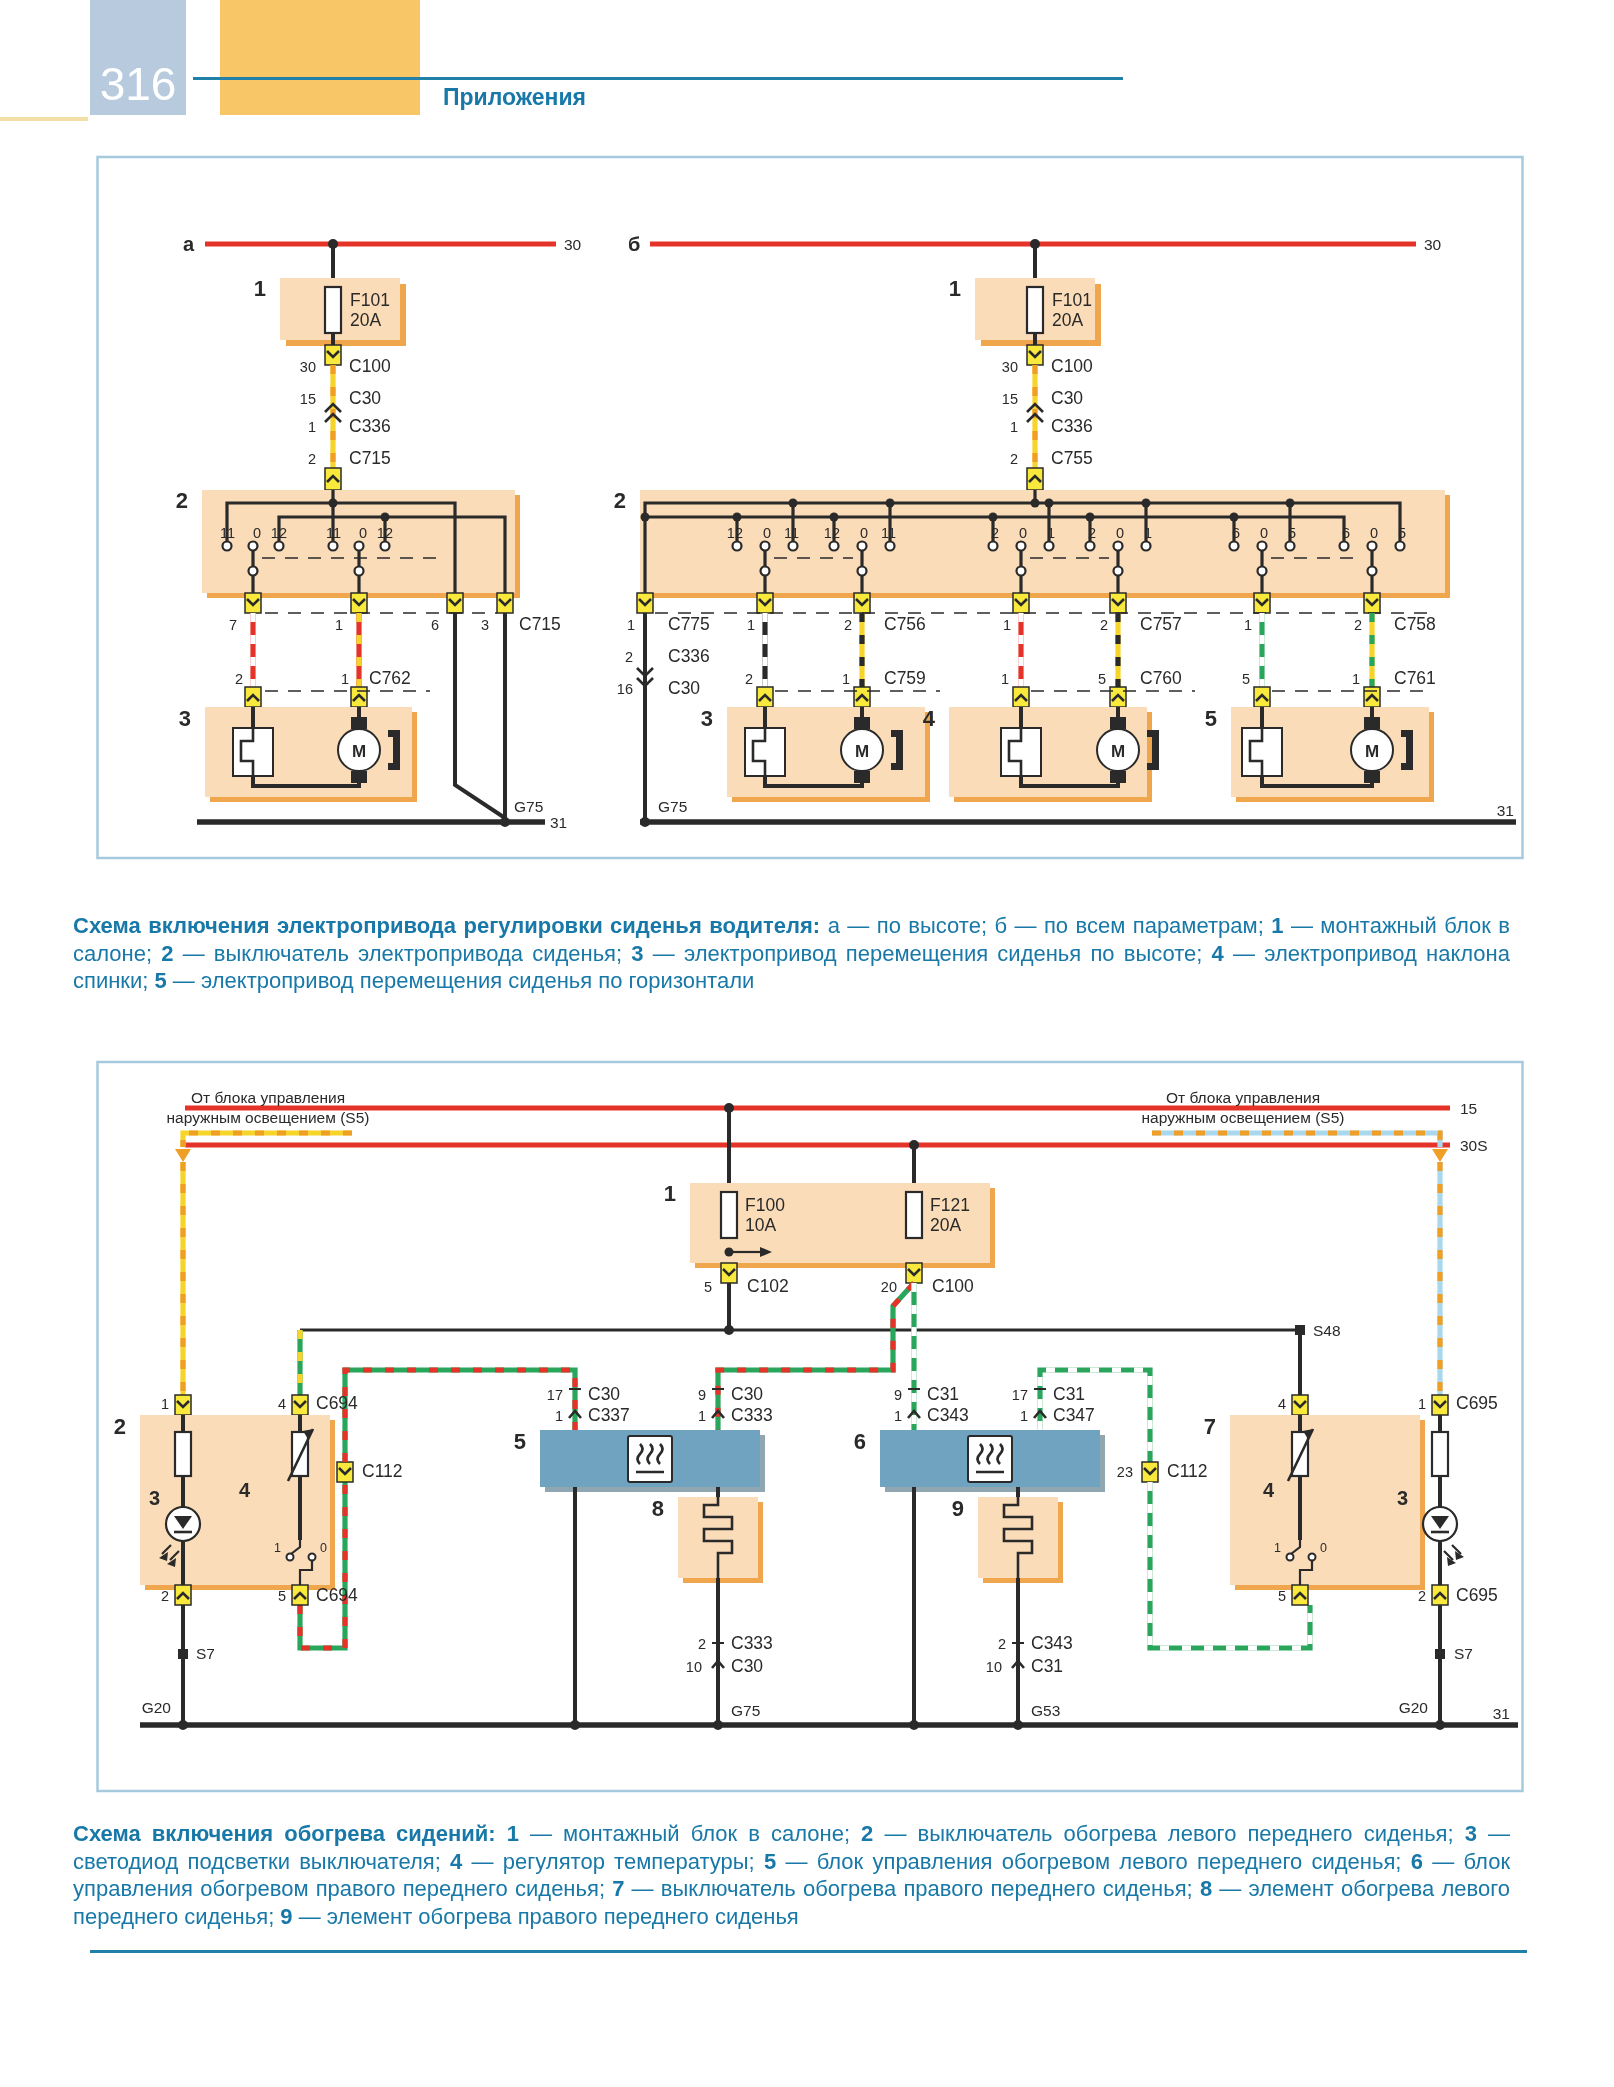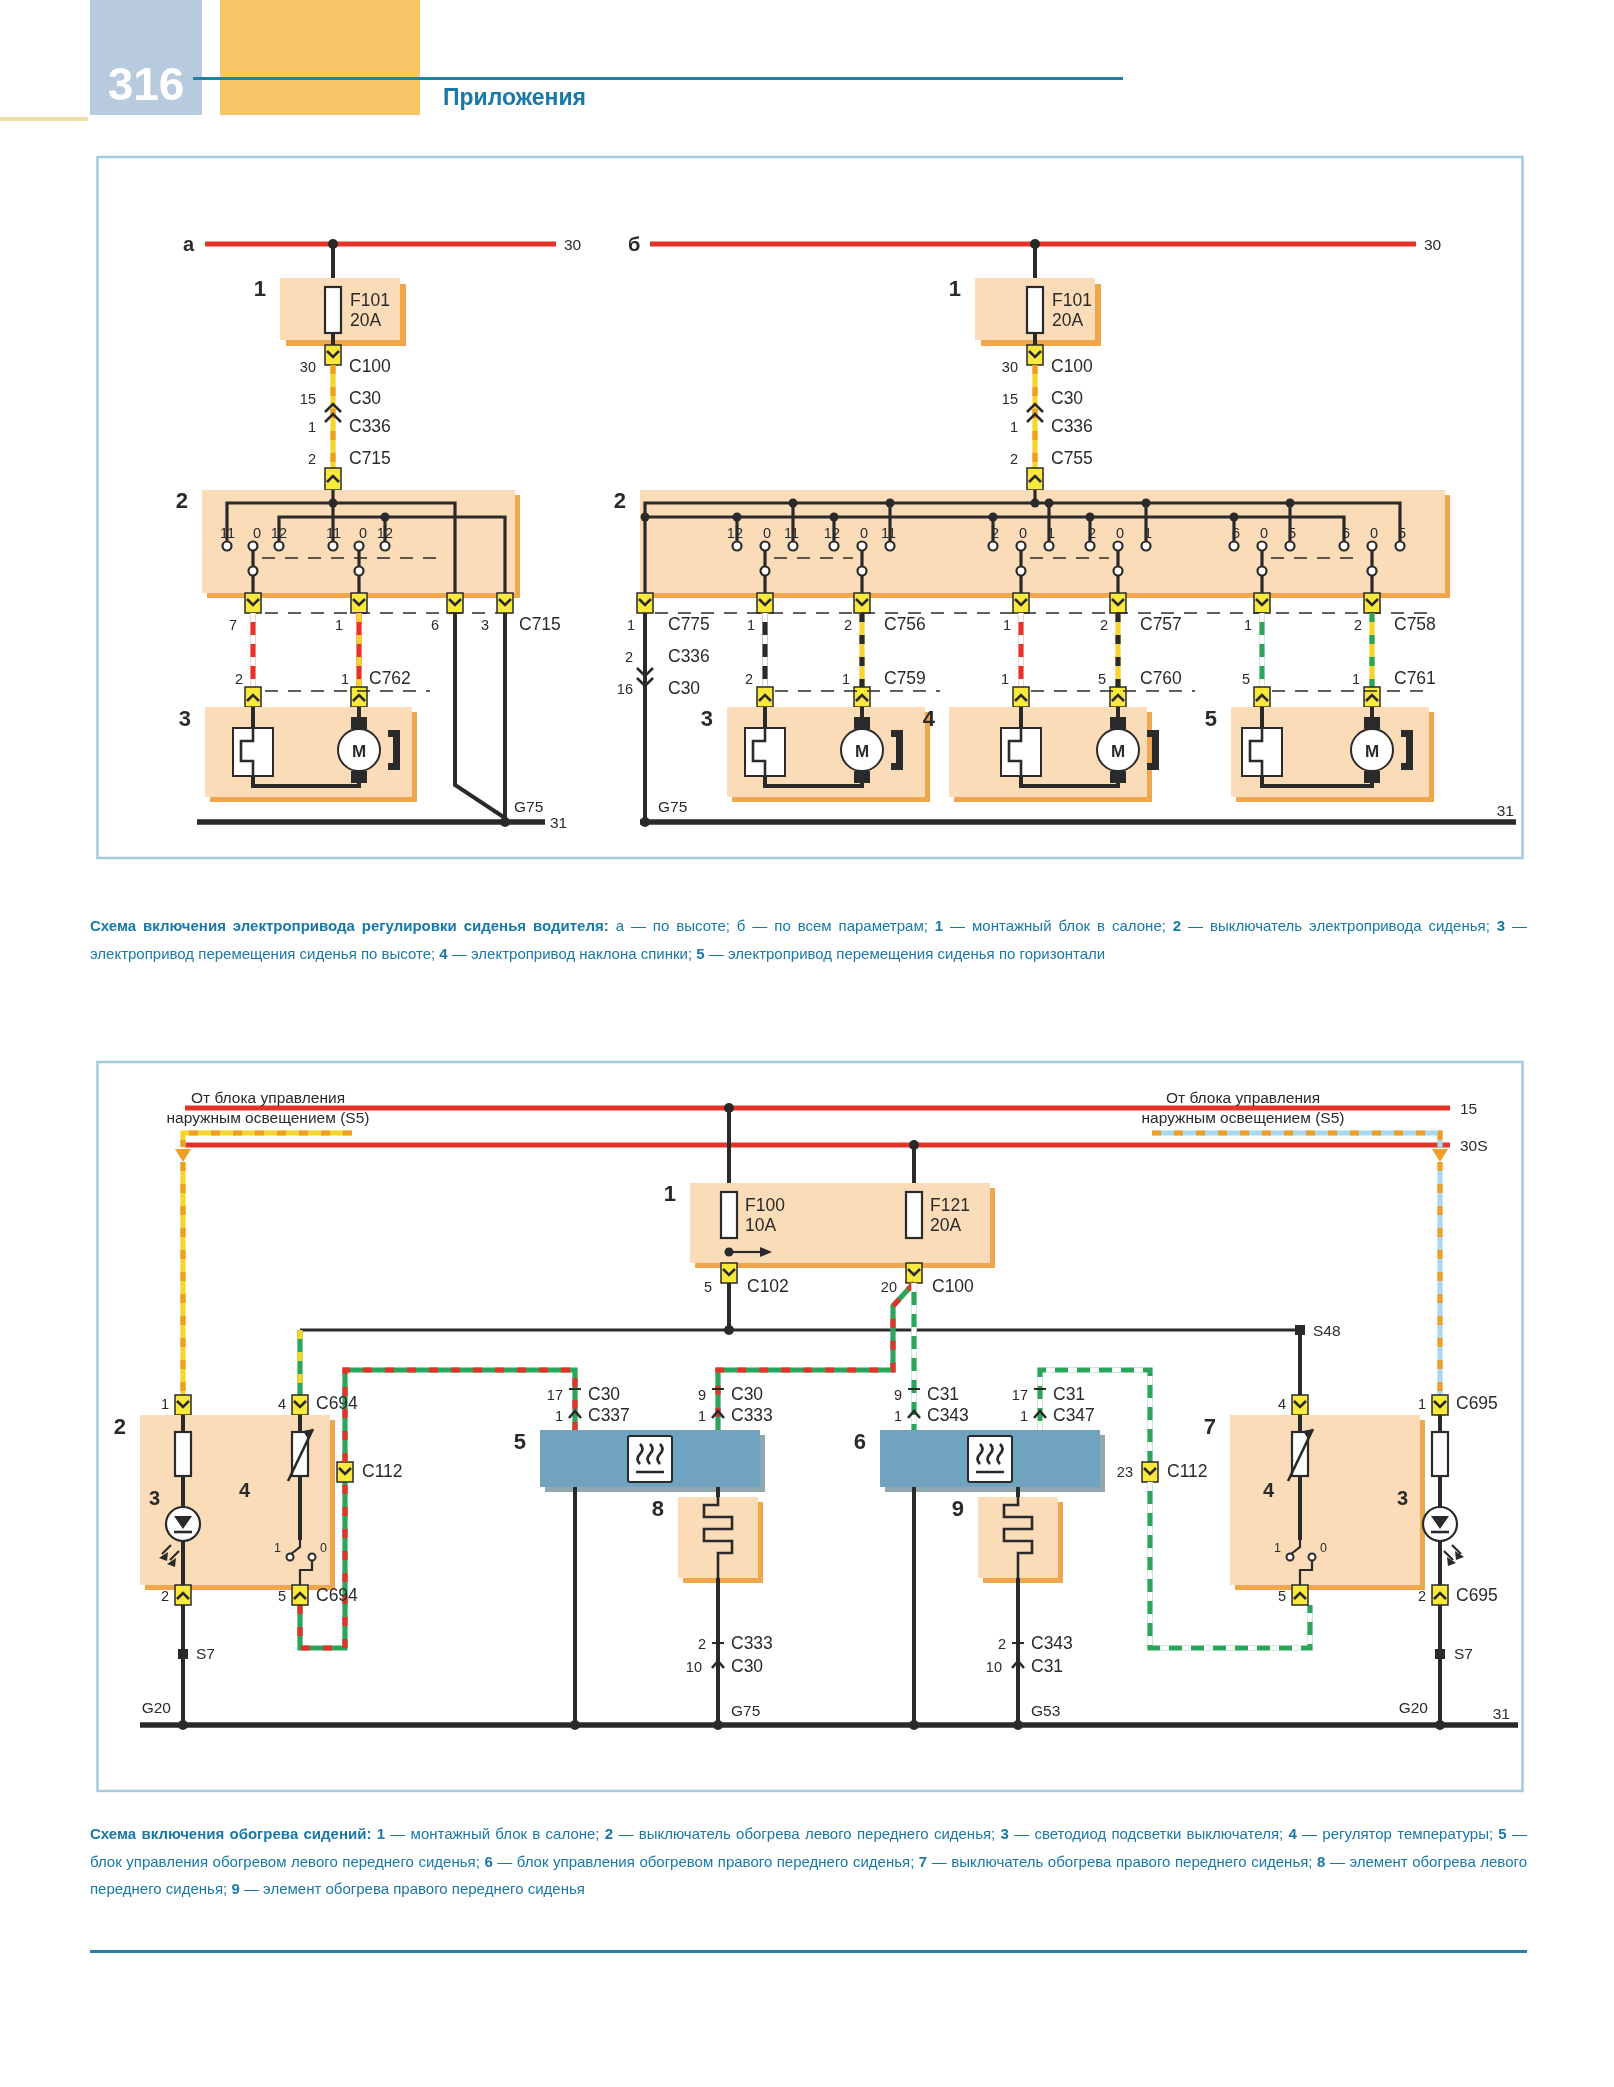--- a/index.html
+++ b/index.html
@@ -1,23 +1,23 @@
 <!DOCTYPE html>
 <html><head>
 <meta charset="utf-8">
 <style>
   html,body{margin:0;padding:0}
   body{width:1614px;height:2087px;position:relative;background:#fff;font-family:"Liberation Sans",sans-serif}
   .abs{position:absolute}
-  #pageno{left:90px;top:0;width:112px;height:115px;background:#b7cade;color:#fff;font-size:46px;font-weight:bold;display:flex;align-items:flex-end;justify-content:center;padding-bottom:4px;box-sizing:border-box}
+  #pageno{left:90px;top:0;width:96px;height:115px;background:#b7cade;color:#fff;font-size:46px;font-weight:normal;display:flex;align-items:flex-end;justify-content:center;padding-bottom:4px;box-sizing:border-box}
   #orangebox{left:220px;top:0;width:200px;height:115px;background:#f9c667}
   #hline{left:193px;top:77px;width:930px;height:3px;background:#2180a7}
   #htitle{left:443px;top:84px;color:#1878a8;font-size:23px;font-weight:bold}
   #yrule{left:0;top:117px;width:88px;height:4px;background:#f3dfa5}
-  .cap{left:90px;width:1437px;color:#1878a8;font-size:15px;line-height:27.5px;text-align:justify}
+  .cap{left:73px;width:1437px;color:#1878a8;font-size:22px;line-height:27.5px;text-align:justify}
   .cap .bold{font-weight:bold}
   #cap1{top:912px}
   #cap2{top:1820px}
   #brule{left:90px;top:1950px;width:1437px;height:3px;background:#2180a7}
   svg{position:absolute}
   #svg1{left:95px;top:150px}
   #svg2{left:95px;top:1055px}
   text.t{font-family:"Liberation Sans",sans-serif;fill:#2a2a2a}
   .s12{font-size:12.5px}.s14{font-size:14.5px}.s15{font-size:15.5px}.s17{font-size:17.5px}
   .b17{font-size:17px;font-weight:700}.b20{font-size:20px;font-weight:700}.b22{font-size:22px;font-weight:700}

